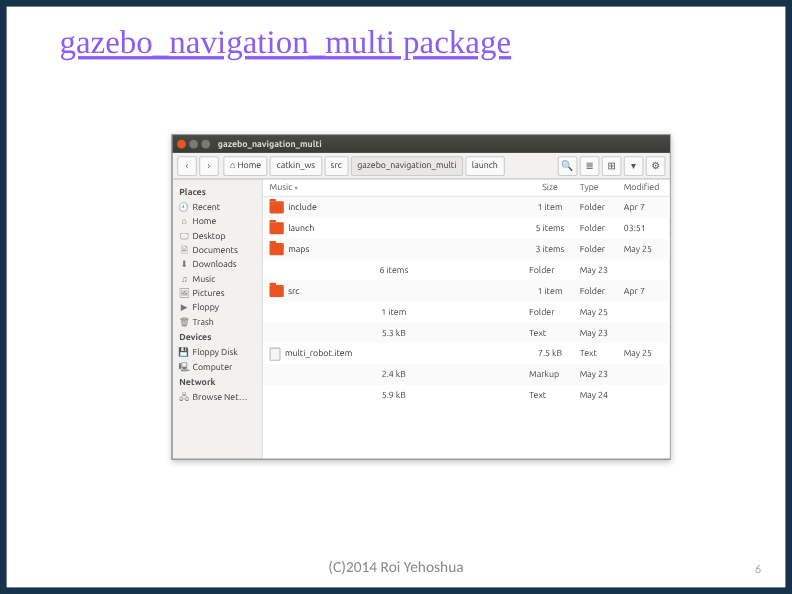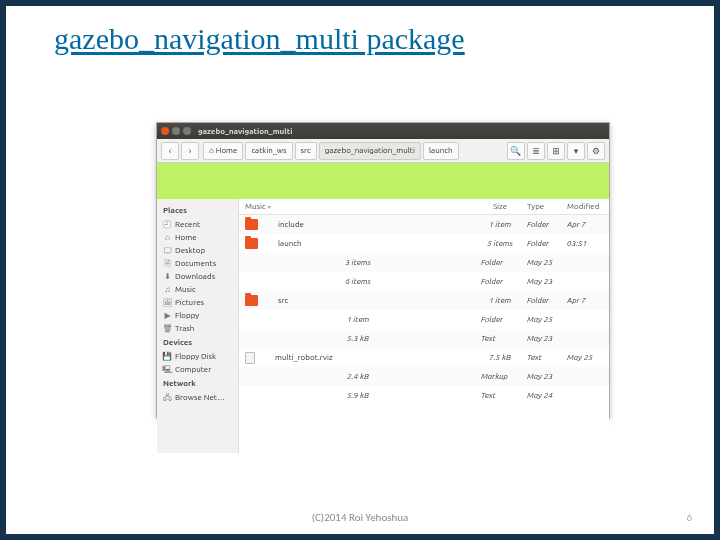--- a/index.html
+++ b/index.html
@@ -11,32 +11,32 @@
     overflow: hidden;
   }
   .slide {
     position: absolute;
     top: 6px; left: 6px; right: 6px; bottom: 6px;
     background: #fff;
   }
   .slide-title {
     font-family: Georgia, serif;
     font-size: 30px;
-    color: #0369a1;
+    color: #8b5cf6;
     text-decoration: underline;
     text-underline-offset: 3px;
     padding: 16px 4px 0 48px;
   }
   .app {
     position: absolute;
     left: 150px; top: 116px;
     width: 454px; height: 296px;
     border: 1px solid #aaa;
     box-shadow: 0 2px 6px rgba(0,0,0,.25);
-    background: #bef264;
+    background: #404040;
     font-size: 9px;
     color: #333;
   }
   .titlebar {
     height: 16px;
     background: linear-gradient(#4a4a45, #3b3b36);
     display: flex;
     align-items: center;
     padding: 0 4px;
     gap: 3px;
@@ -78,21 +78,20 @@
     align-items: center;
     font-size: 8px;
     color: #333;
     margin-right: 1px;
   }
   .crumb-item.active { background: #e9e7e4; }
   .toolbar .spacer { flex: 1; }
   .content {
     display: flex;
     height: calc(100% - 40px);
-    margin-top: 36px;
   }
   .sidebar {
     width: 82px;
     background: #f2f1f0;
     border-right: 1px solid #ddd;
     padding: 4px 0;
     font-size: 8px;
   }
   .sb-head { font-weight: bold; padding: 3px 6px; color: #4b4b4b; font-size: 8px; }
   .sb-item {
@@ -118,33 +117,33 @@
   .col.name { padding-left: 6px; }
   .tri { color: #999; font-size: 6px; vertical-align: middle; margin-left: 2px; }
   .row {
     display: grid;
     grid-template-columns: 1fr 46px 40px 46px;
     align-items: center;
     font-size: 8px;
     height: 19px;
   }
   .row:nth-child(odd) { background: #fafafa; }
-  .cell { padding: 0 4px; color: #444; font-style: italic; }
-  .namecell { display: flex; align-items: center; gap: 20px; padding-left: 6px; }
+  .cell { padding: 0 4px; color: #444; }
+  .namecell { display: flex; align-items: center; gap: 4px; padding-left: 6px; }
   .ficon { width: 13px; height: 11px; }
   .folder { background: #e95420; border-radius: 1px; position: relative; }
   .folder::before { content: ""; position: absolute; top: -2px; left: 0; width: 6px; height: 2px; background: #e95420; border-radius: 1px 1px 0 0; }
   .file { width: 10px; height: 12px; background: #f5f5f5; border: 1px solid #bbb; border-radius: 1px; }
   .size { text-align: center; }
   .footer {
     position: absolute;
     bottom: 10px; left: 0; right: 0;
     text-align: center;
     font-family: Calibri, Arial, sans-serif;
-    font-size: 11px;
+    font-size: 14px;
     color: #888;
   }
   .pagenum {
     position: absolute;
     bottom: 10px; right: 22px;
     font-family: Calibri, Arial, sans-serif;
     font-size: 11px;
     color: #aaa;
   }
 </style>
@@ -266,20 +265,24 @@
             <div class="row">
               <div class="namecell">
                 <div class="ficon folder"></div>
                 <span>launch</span>
               </div>
               <div class="cell size">5 items</div>
               <div class="cell">Folder</div>
               <div class="cell">03:51</div>
             </div>
             <div class="row">
+              <div class="namecell">
+                <div class="ficon folder"></div>
+                <span>maps</span>
+              </div>
               <div class="cell size">3 items</div>
               <div class="cell">Folder</div>
               <div class="cell">May 25</div>
             </div>
             <div class="row">
               <div class="cell size">6 items</div>
               <div class="cell">Folder</div>
               <div class="cell">May 23</div>
             </div>
             <div class="row">
@@ -297,21 +300,21 @@
               <div class="cell">May 25</div>
             </div>
             <div class="row">
               <div class="cell size">5.3 kB</div>
               <div class="cell">Text</div>
               <div class="cell">May 23</div>
             </div>
             <div class="row">
               <div class="namecell">
                 <div class="ficon file"></div>
-                <span>multi_robot.rviz</span>
+                <span>multi_robot.item</span>
               </div>
               <div class="cell size">7.5 kB</div>
               <div class="cell">Text</div>
               <div class="cell">May 25</div>
             </div>
             <div class="row">
               <div class="cell size">2.4 kB</div>
               <div class="cell">Markup</div>
               <div class="cell">May 23</div>
             </div>

